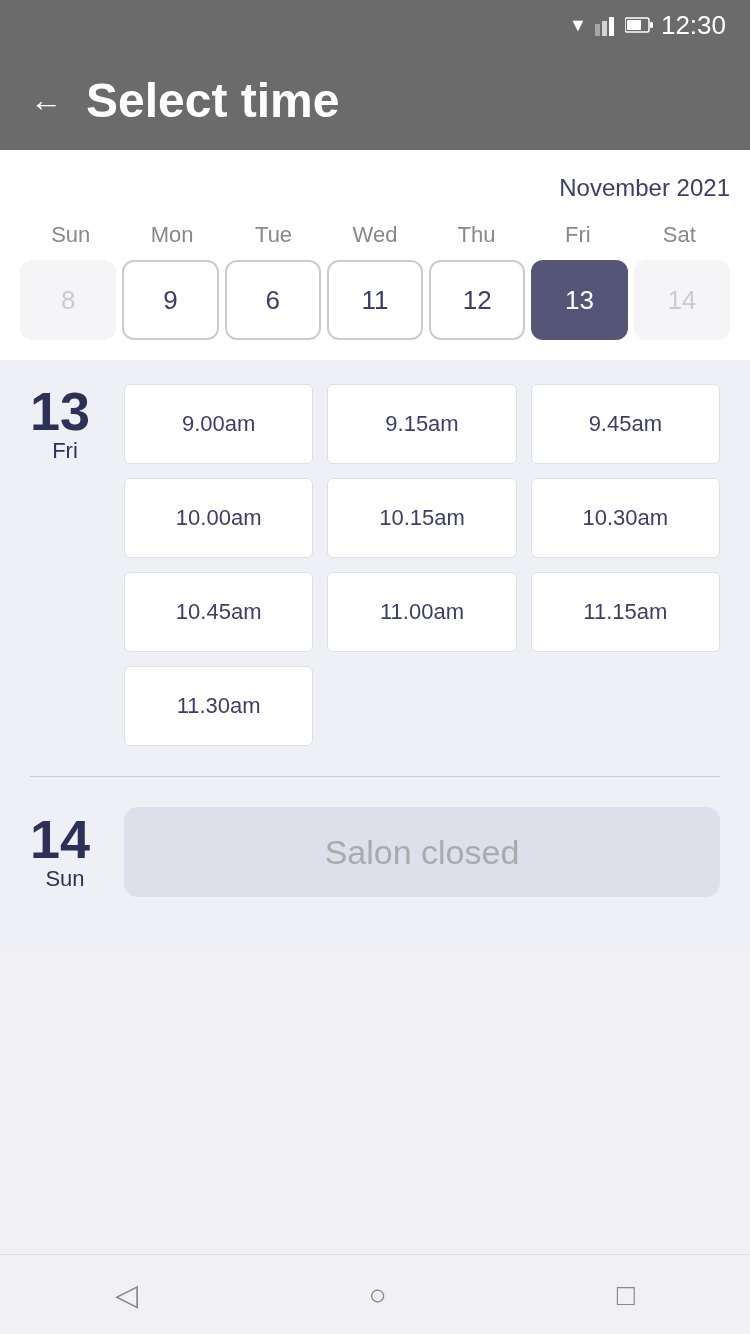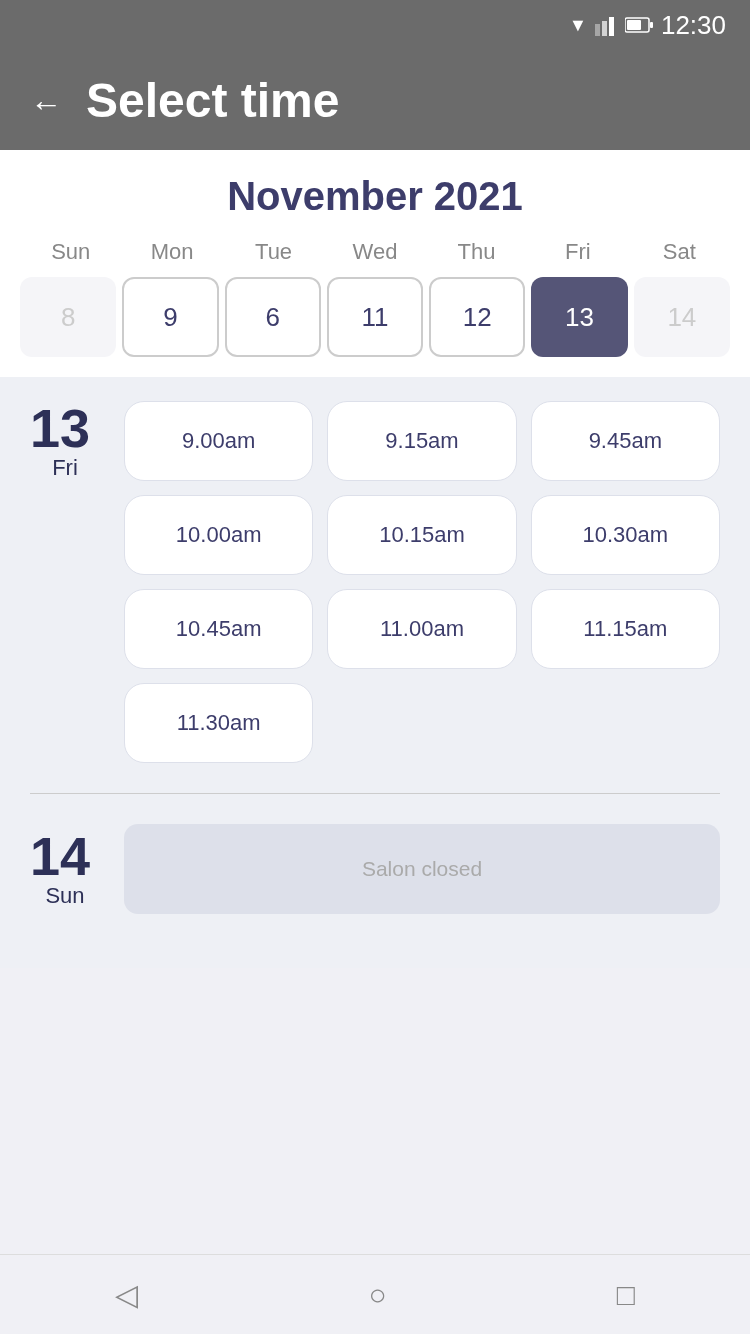--- a/index.html
+++ b/index.html
@@ -56,23 +56,23 @@
       font-size: 48px;
       font-weight: 700;
     }
 
     
     .calendar-section {
       background: white;
       padding: 24px 20px 10px;
     }
     .month-title {
-      text-align: center;
-      font-size: 40px;
-      font-weight: 700;
+      text-align: right;
+      font-size: 24px;
+      font-weight: 400;
       color: #3d3d6b;
       margin-bottom: 20px;
     }
     .day-headers {
       display: grid;
       grid-template-columns: repeat(7, 1fr);
       text-align: center;
       margin-bottom: 12px;
     }
     .day-header {
@@ -150,21 +150,21 @@
     }
     .time-slots-grid {
       display: grid;
       grid-template-columns: repeat(3, 1fr);
       gap: 14px;
       flex: 1;
     }
     .time-slot {
       background: white;
       border: 1px solid #dde0ea;
-      border-radius: 20px;
+      border-radius: 6px;
       height: 80px;
       display: flex;
       align-items: center;
       justify-content: center;
       font-size: 22px;
       color: #3d3d6b;
       cursor: pointer;
     }
 
     
@@ -182,21 +182,21 @@
       margin-bottom: 30px;
     }
     .closed-box {
       flex: 1;
       background: #dde0ea;
       border-radius: 14px;
       height: 90px;
       display: flex;
       align-items: center;
       justify-content: center;
-      font-size: 21px;
+      font-size: 34px;
       color: #aaa;
     }
 
     
     .bottom-nav {
       position: fixed;
       bottom: 0;
       width: 750px;
       height: 80px;
       background: #f0f0f5;

